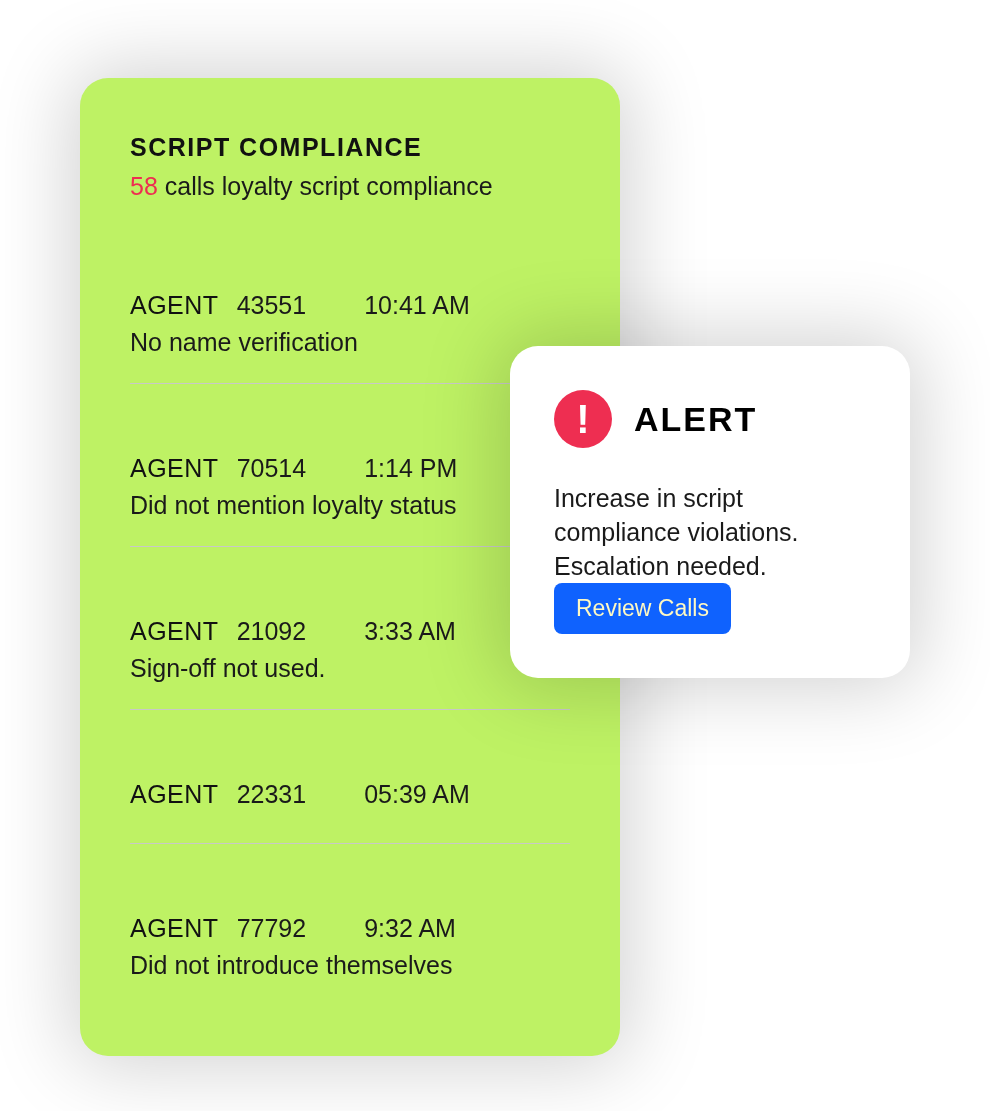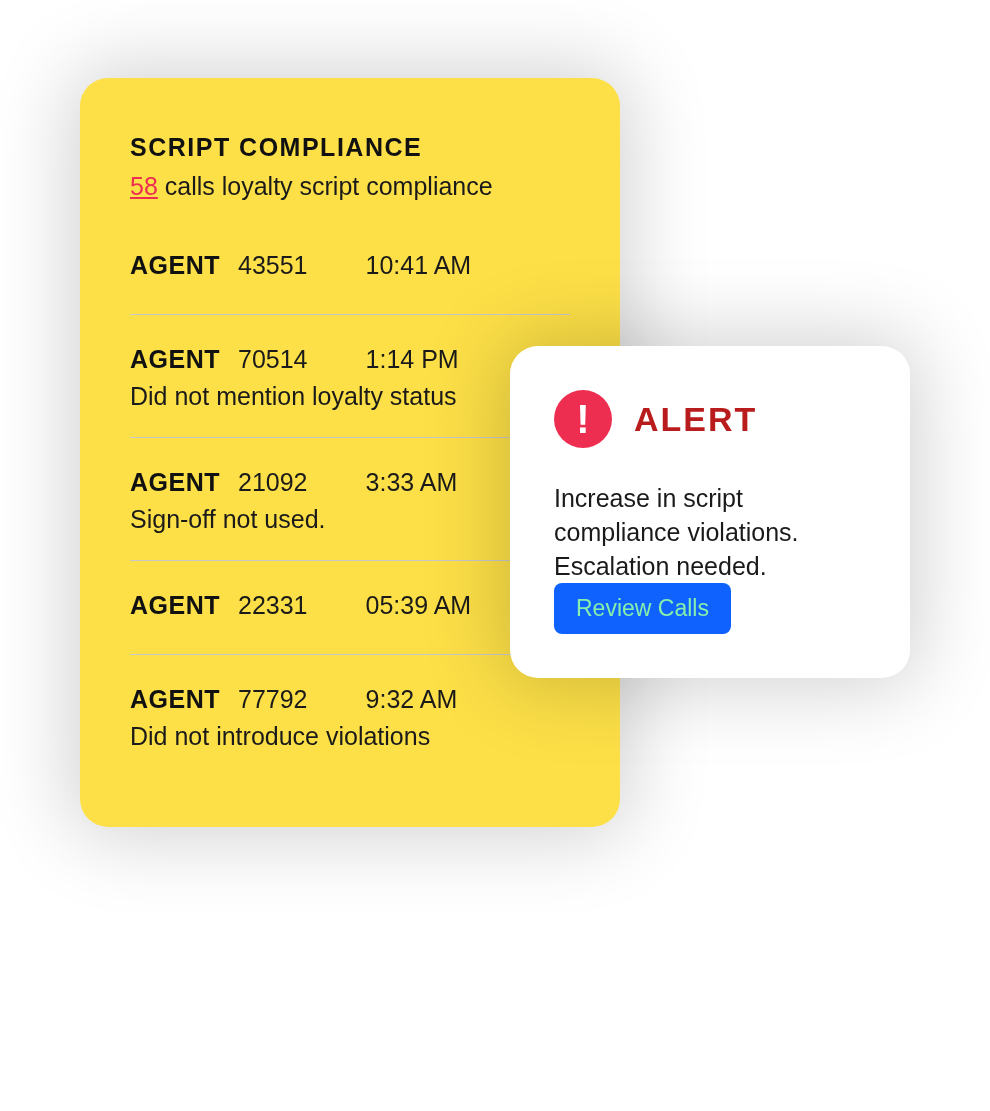--- a/index.html
+++ b/index.html
@@ -8,60 +8,60 @@
     height: 1111px;
     font-family: -apple-system, BlinkMacSystemFont, "Segoe UI", Helvetica, Arial, sans-serif;
     background: #fff;
     position: relative;
   }
   .compliance-card {
     position: absolute;
     left: 80px;
     top: 78px;
     width: 540px;
-    background: #fde047;
+    background: #bef264;
     border-radius: 28px;
     box-shadow: 0 0 80px 10px rgba(0,0,0,0.18);
     padding: 55px 50px 50px 50px;
   }
   .compliance-title {
     font-size: 25px;
     font-weight: 800;
     letter-spacing: 1.5px;
     color: #111;
     margin-bottom: 10px;
   }
   .compliance-subtitle {
     font-size: 25px;
     color: #1a1a1a;
     margin-bottom: 50px;
   }
   .violation-count {
     color: #ee2e51;
-    text-decoration: underline;
   }
   .agent-row {
     padding: 30px 0 26px 0;
     border-top: 1px solid #c8c8c8;
   }
   .agent-row.first {
     border-top: none;
     padding-top: 0;
   }
   .agent-line1 {
     display: flex;
     align-items: baseline;
     gap: 18px;
     font-size: 25px;
     margin-bottom: 8px;
   }
   .agent-label {
-    font-weight: 700;
+    font-weight: 400;
     letter-spacing: 0.5px;
     color: #111;
+    margin-top: 40px;
   }
   .agent-id {
     color: #1a1a1a;
   }
   .agent-time {
     margin-left: 40px;
     color: #1a1a1a;
   }
   .agent-reason {
     font-size: 25px;
@@ -97,31 +97,31 @@
   .alert-icon-glyph {
     color: #fff;
     font-size: 40px;
     font-weight: 900;
     line-height: 1;
   }
   .alert-title {
     font-size: 34px;
     font-weight: 800;
     letter-spacing: 2px;
-    color: #b91c1c;
+    color: #000000;
   }
   .alert-body {
     font-size: 25px;
     color: #1a1a1a;
     line-height: 1.35;
   }
   .alert-button {
     display: inline-block;
     background: #0f62fe;
-    color: #86efac;
+    color: #fef9c3;
     font-size: 23px;
     padding: 12px 22px;
     border-radius: 8px;
     border: none;
     cursor: pointer;
   }
 </style>
 </head>
 <body>
 
@@ -130,20 +130,21 @@
   <div class="compliance-subtitle">
     <span class="violation-count">58</span><span> calls loyalty script compliance</span>
   </div>
 
   <div class="agent-row first">
     <div class="agent-line1">
       <span class="agent-label">AGENT</span>
       <span class="agent-id">43551</span>
       <span class="agent-time">10:41 AM</span>
     </div>
+    <div class="agent-reason">No name verification</div>
   </div>
 
   <div class="agent-row">
     <div class="agent-line1">
       <span class="agent-label">AGENT</span>
       <span class="agent-id">70514</span>
       <span class="agent-time">1:14 PM</span>
     </div>
     <div class="agent-reason">Did not mention loyalty status</div>
   </div>
@@ -164,21 +165,21 @@
       <span class="agent-time">05:39 AM</span>
     </div>
   </div>
 
   <div class="agent-row">
     <div class="agent-line1">
       <span class="agent-label">AGENT</span>
       <span class="agent-id">77792</span>
       <span class="agent-time">9:32 AM</span>
     </div>
-    <div class="agent-reason">Did not introduce violations</div>
+    <div class="agent-reason">Did not introduce themselves</div>
   </div>
 </div>
 
 <div class="alert-card">
   <div class="alert-header">
     <div class="alert-icon">
       <span class="alert-icon-glyph">!</span>
     </div>
     <div class="alert-title">ALERT</div>
   </div>

